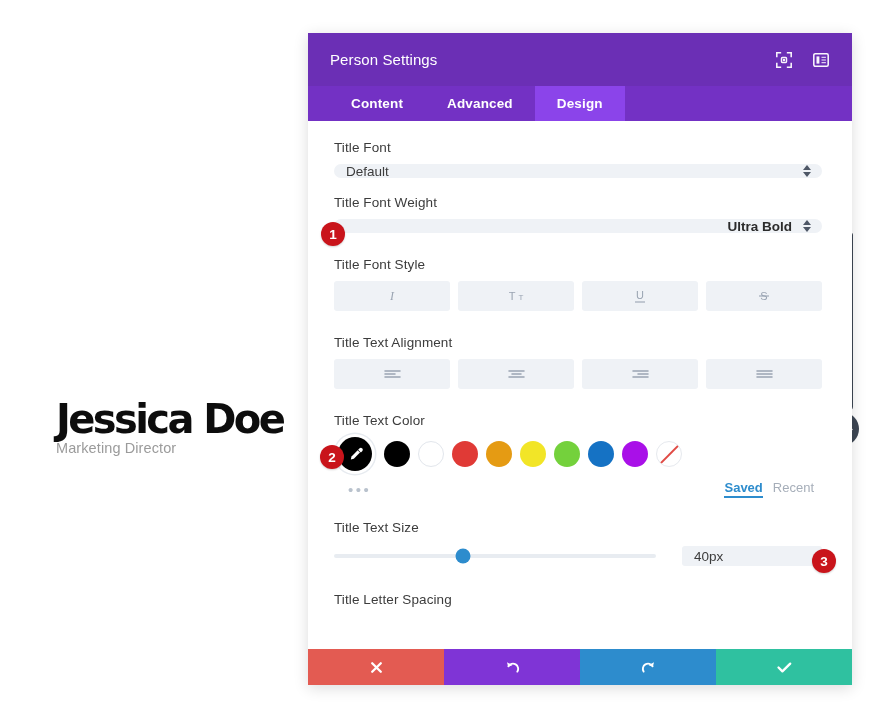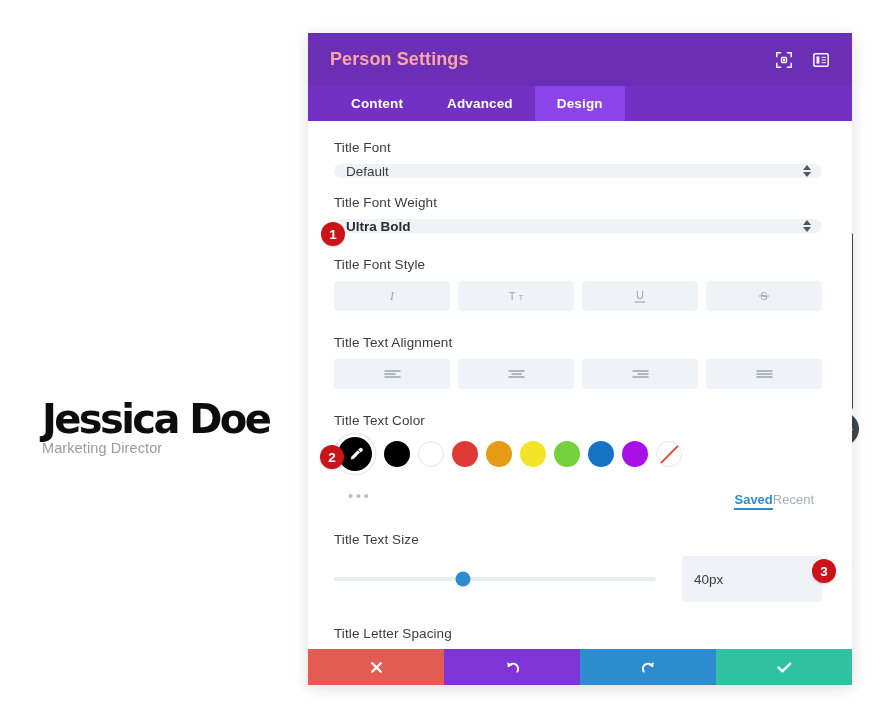--- a/index.html
+++ b/index.html
@@ -8,21 +8,21 @@
     width: 880px; height: 715px;
     background: #ffffff;
     font-family: "Liberation Sans", sans-serif;
     overflow: hidden;
   }
   #root { position: relative; width: 880px; height: 715px; background:#fff; }
 
   
   .preview {
     position: absolute;
-    left: 42px; top: 398px;
+    left: 56px; top: 398px;
     width: 250px;
   }
   .preview-name {
     font-family: "DejaVu Sans", sans-serif;
     font-weight: 700;
     font-size: 40px;
     line-height: 1.05;
     letter-spacing: -2.6px;
     color: #0d0d0d;
     margin: 0;
@@ -47,23 +47,23 @@
 
   
   .modal-header {
     background: #6b2fb5;
     height: 53px;
     display: flex; align-items: center;
     padding: 0 22px;
     flex: none;
   }
   .modal-title {
-    color: #fca5a5;
-    font-size: 18px;
-    font-weight: 700;
+    color: #ffffff;
+    font-size: 15px;
+    font-weight: 400;
     letter-spacing: 0.1px;
     flex: 1;
   }
   .header-icons { display: flex; align-items: center; gap: 19px; }
   .hdr-icon { width: 18px; height: 18px; cursor: pointer; opacity: .96; display:block; }
 
   
   .tabs {
     background: #7331c4;
     height: 35px;
@@ -105,21 +105,21 @@
     position: relative;
     background: #eff2f6;
     border-radius: 15px;
     height: 14px;
     display: flex; align-items: center;
     padding: 0 30px 0 12px;
     font-size: 13.5px;
     color: #3c3c3c;
     cursor: pointer;
   }
-  .select.strong { font-weight: 700; color: #2b2b2b; }
+  .select.strong { font-weight: 700; color: #2b2b2b; justify-content: flex-end; }
   .select .arrows {
     position: absolute; right: 11px; top: 50%;
     transform: translateY(-50%);
     display: flex; flex-direction: column; gap: 2px;
     pointer-events: none;
   }
   .caret-up, .caret-dn {
     width: 0; height: 0;
     border-left: 4px solid transparent;
     border-right: 4px solid transparent;
@@ -176,21 +176,21 @@
     margin-right: 4px;
     flex: none;
     cursor: pointer;
   }
   .color-meta {
     display: flex; align-items: center;
     margin-top: 9px;
     padding-left: 14px;
   }
   .dots { color: #b9c2cd; font-size: 15px; letter-spacing: 2.5px; cursor: pointer; }
-  .color-tabs { margin-left: auto; display: flex; gap: 0; padding-right: 8px; margin-top: 12px; }
+  .color-tabs { margin-left: auto; display: flex; gap: 10px; padding-right: 8px; }
   .ctab { font-size: 13px; color: #a6aeb9; cursor: pointer; }
   .ctab.active { color: #2d8ccd; font-weight: 700; border-bottom: 2px solid #2d8ccd; padding-bottom: 1px; }
 
   
   .slider-row { display: flex; align-items: center; gap: 0; }
   .slider-wrap { flex: 1; position: relative; height: 24px; display: flex; align-items: center; padding-right: 26px; }
   .track {
     width: 100%; height: 4px;
     background: #e8ecf1;
     border-radius: 2px;
@@ -201,21 +201,21 @@
     width: 15px; height: 15px;
     border-radius: 50%;
     background: #2d8ccd;
     top: 50%;
     transform: translate(-50%, -50%);
     cursor: pointer;
   }
   .value-box {
     position: relative;
     width: 140px;
-    height: 46px;
+    height: 20px;
     background: #eff2f6;
     border-radius: 3px;
     display: flex; align-items: center;
     padding: 0 12px;
     font-size: 13.5px;
     color: #3c3c3c;
     flex: none;
   }
 
   

